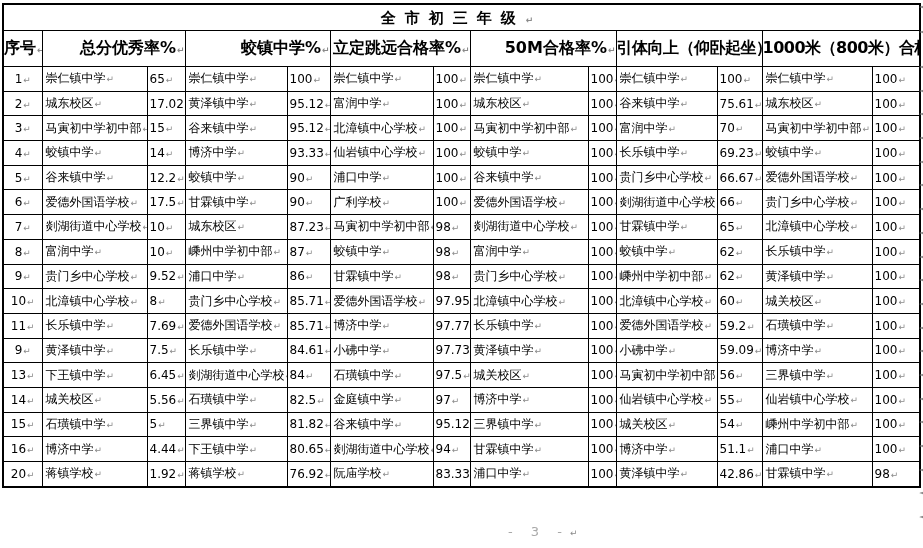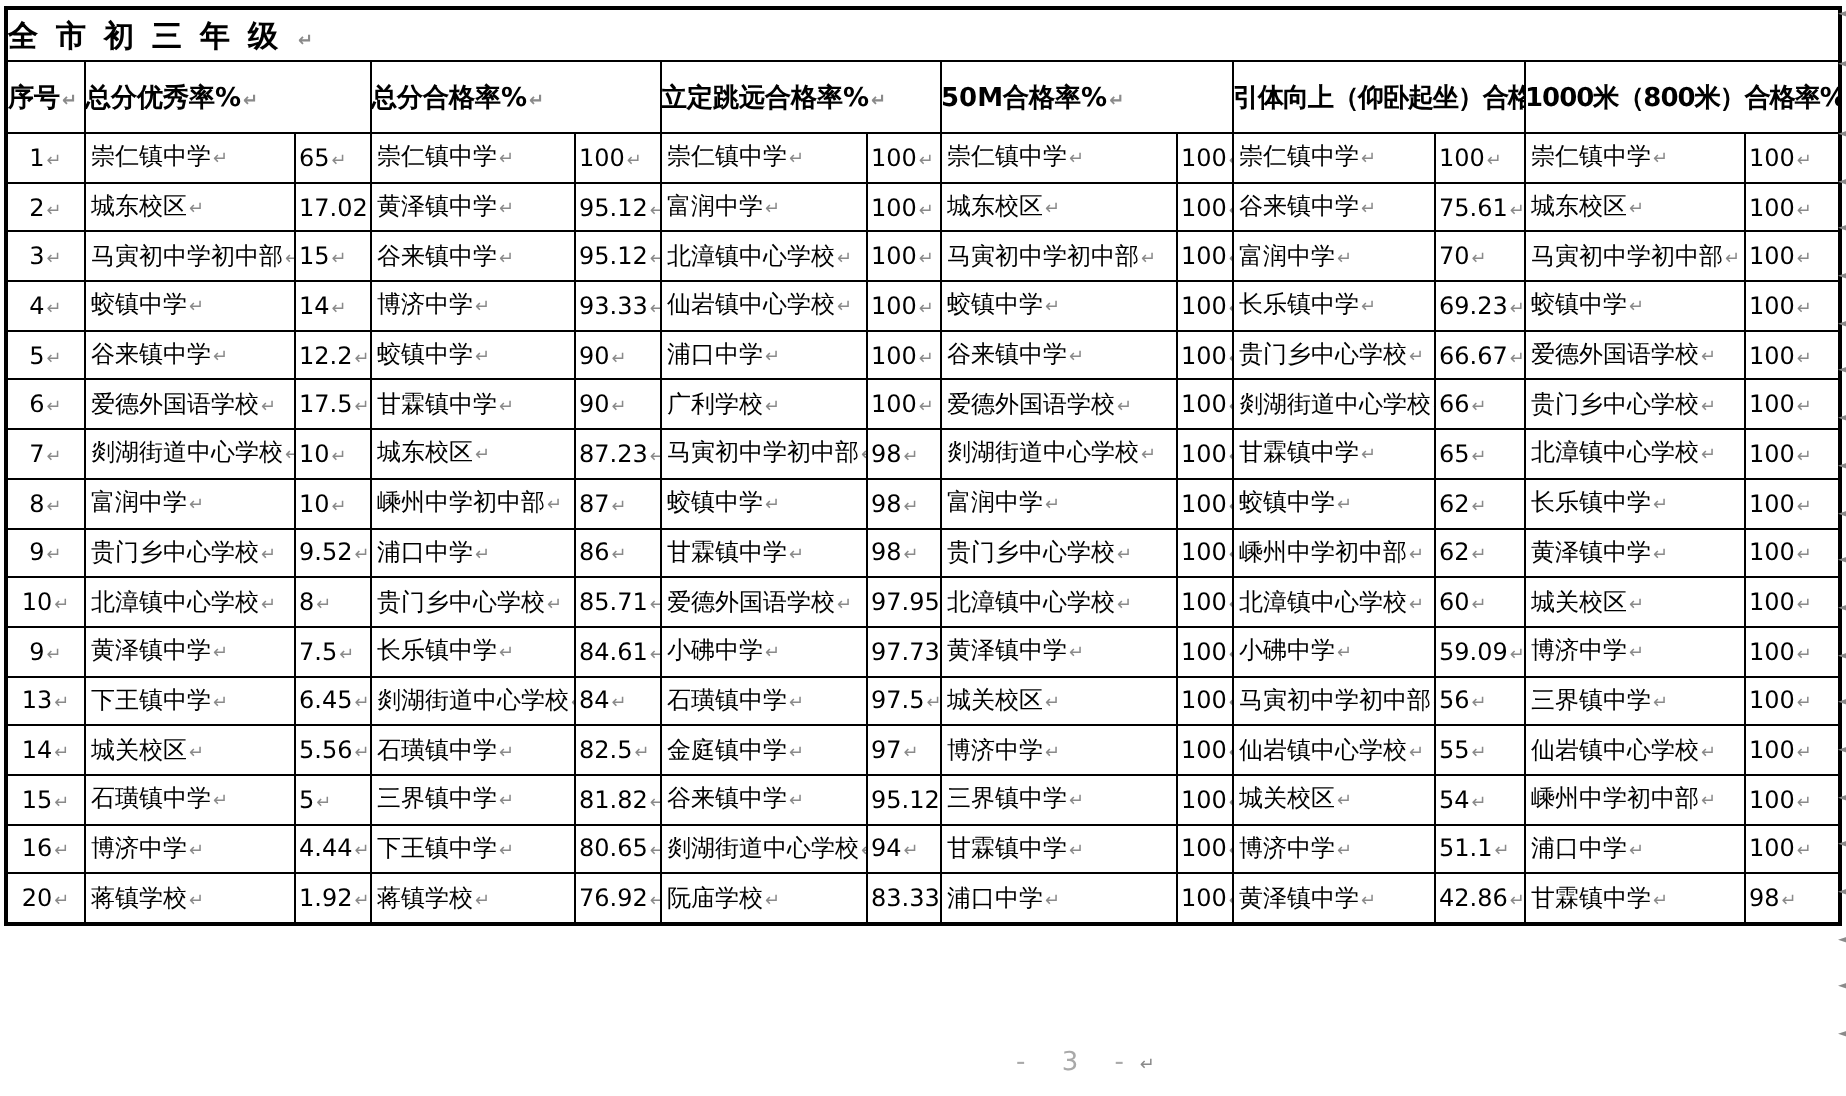--- a/index.html
+++ b/index.html
@@ -3,23 +3,23 @@
 <meta charset="utf-8">
 <style>
   html,body{margin:0;padding:0;background:#fff;}
   body{width:923px;height:548px;position:relative;overflow:hidden;
        font-family:"DejaVu Sans",sans-serif;color:#000;}
   .sheet{position:absolute;left:0;top:0;width:923px;height:548px;}
   table{position:absolute;left:2px;top:3px;width:918px;table-layout:fixed;
         border-collapse:collapse;border:2px solid #000;}
   td,th{border:1px solid #000;padding:0;margin:0;overflow:hidden;
         white-space:nowrap;font-weight:normal;vertical-align:middle;}
-  .title-row td{height:25px;margin-left:19px;}
+  .title-row td{height:25px;text-align:center;margin-left:19px;}
   .title-text{font-weight:bold;font-size:15px;letter-spacing:0.6em;}
-  .hdr-row th{height:35px;text-align:left;font-weight:bold;font-size:13px;}
+  .hdr-row th{height:35px;text-align:right;font-weight:bold;font-size:16px;}
   .hdr-long{font-size:11px;letter-spacing:-0.5px;}
   .data-row td{height:23.7px;font-size:12px;}
   .idx{text-align:center;}
   .school{padding-left:3px;text-align:left;}
   .val{padding-left:2px;text-align:left;}
   
   .pm::after{content:"\21b5";color:#8a8a8a;font-size:9px;margin-left:1px;}
   .footer-pagenum{position:absolute;left:508px;top:524px;color:#a9a9a9;
         font-size:13px;letter-spacing:7px;}
   .edge-marks{position:absolute;left:919px;top:3px;width:4px;height:537px;
@@ -48,21 +48,21 @@
     </colgroup>
     <tbody>
       <tr class="title-row">
         <td colspan="13">
           <span class="title-text pm">全市初三年级</span>
         </td>
       </tr>
       <tr class="hdr-row">
         <th class="pm">序号</th>
         <th colspan="2" class="pm">总分优秀率%</th>
-        <th colspan="2" class="pm">总分合格率%</th>
+        <th colspan="2" class="pm">蛟镇中学%</th>
         <th colspan="2" class="pm">立定跳远合格率%</th>
         <th colspan="2" class="pm">50M合格率%</th>
         <th colspan="2" class="pm hdr-long">引体向上（仰卧起坐）合格率%</th>
         <th colspan="2" class="pm hdr-long">1000米（800米）合格率%</th>
       </tr>
 
     <tr class="data-row">
           <td class="idx pm">1</td>
           <td class="school pm">崇仁镇中学</td>
           <td class="val pm">65</td>
@@ -206,20 +206,35 @@
           <td class="school pm">爱德外国语学校</td>
           <td class="val pm">97.95</td>
           <td class="school pm">北漳镇中心学校</td>
           <td class="val pm">100</td>
           <td class="school pm">北漳镇中心学校</td>
           <td class="val pm">60</td>
           <td class="school pm">城关校区</td>
           <td class="val pm">100</td>
         </tr>
         <tr class="data-row">
+          <td class="idx pm">11</td>
+          <td class="school pm">长乐镇中学</td>
+          <td class="val pm">7.69</td>
+          <td class="school pm">爱德外国语学校</td>
+          <td class="val pm">85.71</td>
+          <td class="school pm">博济中学</td>
+          <td class="val pm">97.77</td>
+          <td class="school pm">长乐镇中学</td>
+          <td class="val pm">100</td>
+          <td class="school pm">爱德外国语学校</td>
+          <td class="val pm">59.2</td>
+          <td class="school pm">石璜镇中学</td>
+          <td class="val pm">100</td>
+        </tr>
+        <tr class="data-row">
           <td class="idx pm">9</td>
           <td class="school pm">黄泽镇中学</td>
           <td class="val pm">7.5</td>
           <td class="school pm">长乐镇中学</td>
           <td class="val pm">84.61</td>
           <td class="school pm">小砩中学</td>
           <td class="val pm">97.73</td>
           <td class="school pm">黄泽镇中学</td>
           <td class="val pm">100</td>
           <td class="school pm">小砩中学</td>

